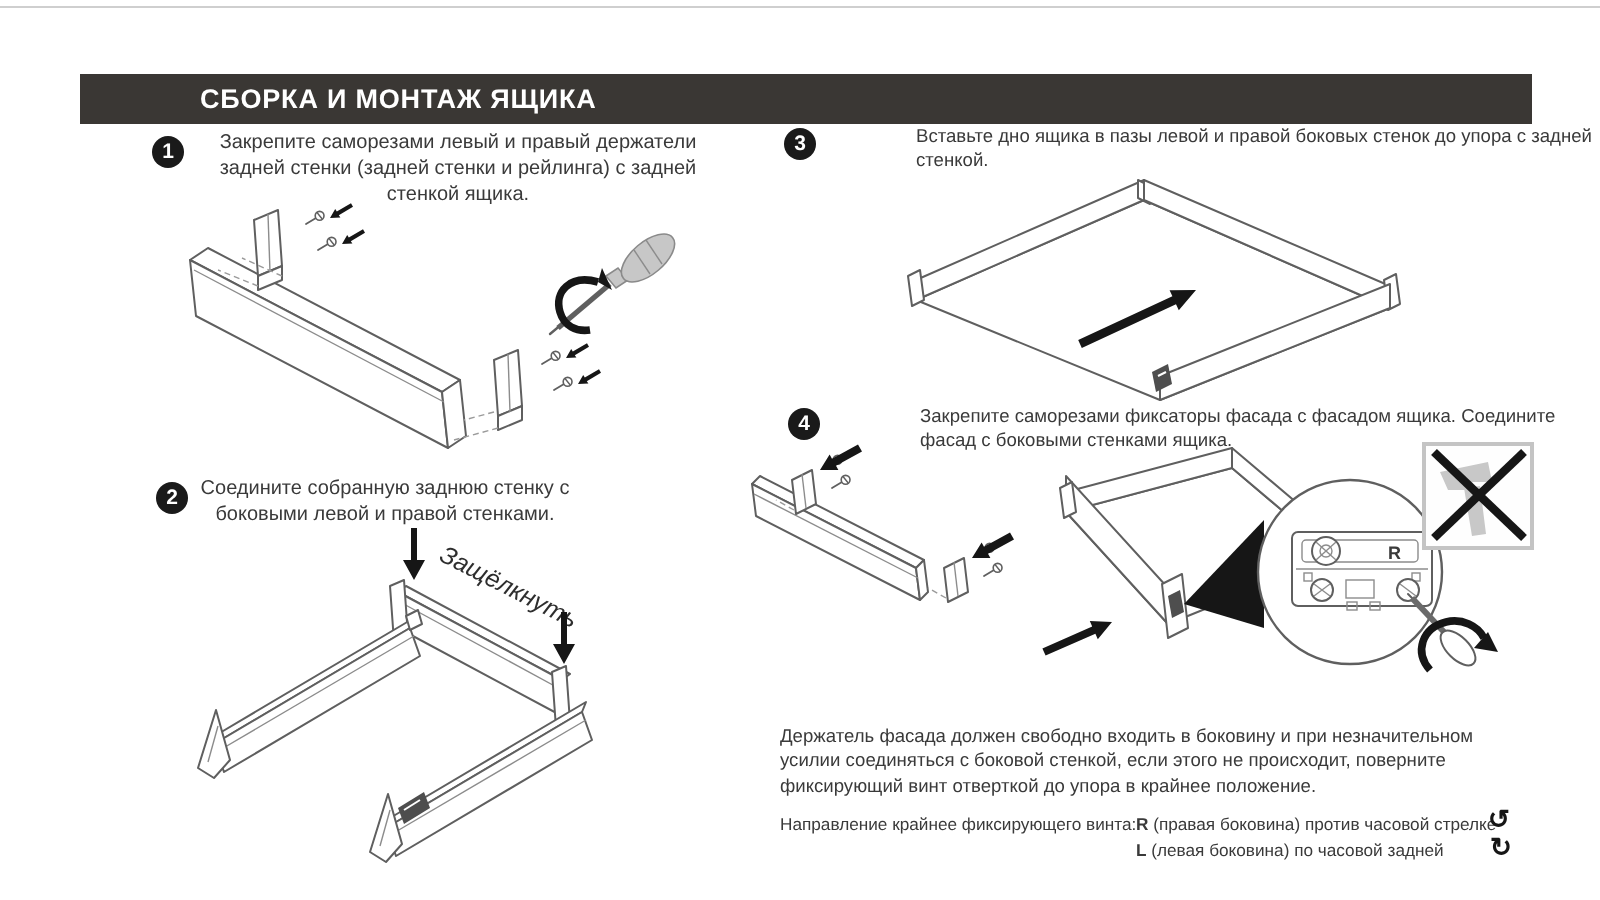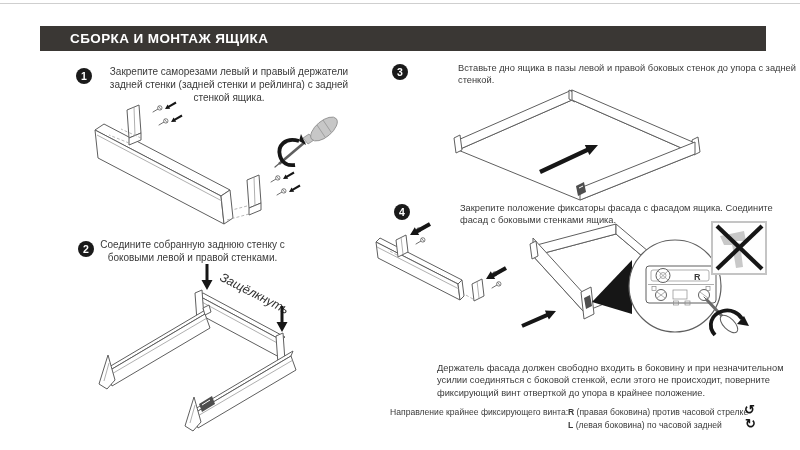--- a/index.html
+++ b/index.html
@@ -3,33 +3,33 @@
 <meta charset="utf-8">
 <style>
   * { margin:0; padding:0; box-sizing:border-box; }
   html,body { width:800px; height:450px; }
   body {
     position:relative; overflow:hidden; background:#ffffff;
     font-family:"Liberation Sans", sans-serif; color:#3a3a3a;
   }
   .top-rule { position:absolute; left:0; top:3px; width:800px; height:1px; background:#cfcfcf; }
   .title-bar {
-    position:absolute; left:40px; top:26px; width:726px; height:25px;
+    position:absolute; left:40px; top:37px; width:726px; height:25px;
     background:var(--title_bg,#3a3734); color:var(--title_fg,#fff);
-    font-size:13.5px; font-weight:bold; line-height:25px; padding-left:30px; letter-spacing:.4px;
+    font-size:13.5px; font-weight:bold; line-height:25px; padding-left:60px; letter-spacing:.4px;
   }
   .badge {
     position:absolute; width:16px; height:16px; border-radius:50%;
     background:var(--badge_bg,#1a1a1a); color:#fff; font-size:10.5px; font-weight:bold;
     text-align:center; line-height:16px;
   }
   .step-text { position:absolute; line-height:1.28; color:#3a3a3a; }
   .f-left  { font-size:10px;text-align:center; }
   .f-right { font-size:9.3px;margin-left:44px; }
-  .note { position:absolute; font-size:9.3px; line-height:1.32; color:#3a3a3a;margin-left:47px; }
+  .note { position:absolute; font-size:9.3px; line-height:1.32; color:#3a3a3a; }
   .rot  { position:absolute; font-size:8.6px; color:#3a3a3a; white-space:nowrap; }
   .rot b { font-weight:bold; }
   .rot-icon { position:absolute; font-size:13px; font-weight:bold; color:#161616; }
   svg { position:absolute; overflow:visible; }
   .d-line  { fill:#fff; stroke:#5f5f5f; stroke-width:1; stroke-linejoin:round; }
   .d-stroke{ fill:none; stroke:#5f5f5f; stroke-width:1; stroke-linecap:round; }
   .d-thin  { fill:none; stroke:#8c8c8c; stroke-width:.7; }
   .d-dash  { fill:none; stroke:#9a9a9a; stroke-width:.7; stroke-dasharray:3 2; }
   .d-black { fill:var(--arrow,#161616); stroke:none; }
   .d-gray  { fill:var(--handle_gray,#c7c7c7); stroke:#8a8a8a; stroke-width:.8; }
@@ -164,21 +164,21 @@
     <polygon class="d-line" points="255,66 140,112 140,100 255,54"></polygon>
     <polygon class="d-dark" points="136,98 144,94 146,104 138,108"></polygon>
     <line x1="139" y1="100" x2="143" y2="98" style="stroke:#fff;stroke-width:1"></line>
   </g>
   <g>
     <polygon class="d-black" points="99.1,82 146.2,60.1 144.8,57.1 158,57 149.4,67.1 148,64.1 100.9,86"></polygon>
   </g>
 </svg>
 
 <div class="badge" style="left:394px;top:204px">4</div>
-<div class="step-text f-right" style="left:416px;top:203px;width:330px">Закрепите положение фиксаторы фасада с фасадом ящика. Соедините фасад с боковыми стенками ящика.</div>
+<div class="step-text f-right" style="left:416px;top:203px;width:330px">Закрепите саморезами фиксаторы фасада с фасадом ящика. Соедините фасад с боковыми стенками ящика.</div>
 
 <svg width="412" height="140" style="left:370px;top:222px">
   <g>
     <polygon class="d-line" points="6,20 10,16 92,58 88,62"></polygon>
     <polygon class="d-line" points="6,20 88,62 90,78 8,36"></polygon>
     <polygon class="d-line" points="88,62 92,58 94,74 90,78"></polygon>
     <line class="d-thin" x1="7" y1="25" x2="89" y2="67"></line>
   </g>
   <g>
     <polygon class="d-line" points="26,18 36,13 38,30 28,35"></polygon>

